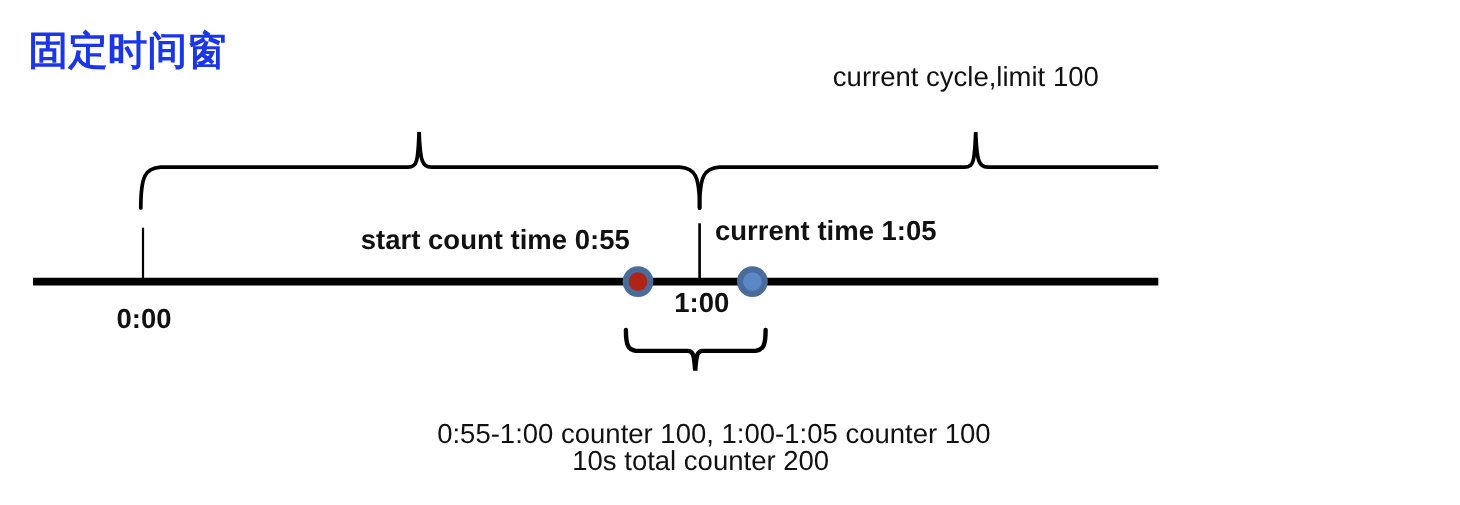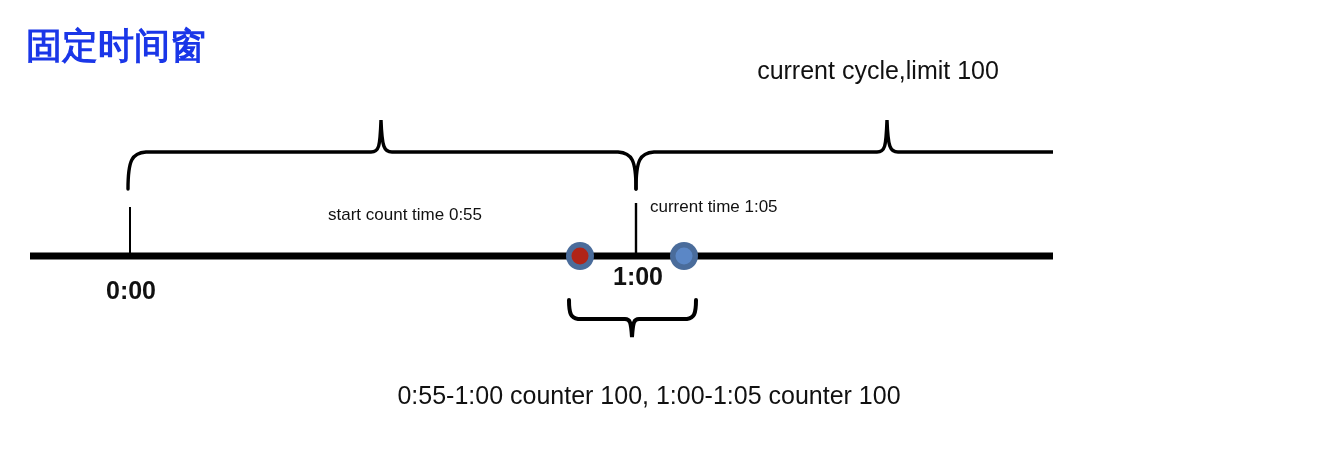--- a/index.html
+++ b/index.html
@@ -37,22 +37,22 @@
     color: #1a36e8;
     font-size: 36px;
     font-weight: 700;
     letter-spacing: 0px;
   }
   .label-lg {
     font-size: 25px;
     font-weight: 400;
   }
   .label-md {
-    font-size: 17px;
-    font-weight: 400;
+    font-size: 25px;
+    font-weight: 700;
   }
   .tick-label {
     font-size: 25px;
     font-weight: 400;
   }
   .bottom-line {
     font-size: 25px;
     font-weight: 400;
   }
   .center-anchor {
@@ -115,14 +115,15 @@
   <div class="txt label-md" style="left:650px; top:198px;">current time 1:05</div>
 
   <div class="txt tick-label center-anchor" style="left:131px; top:278px;font-weight:bold;">0:00</div>
 
   <div class="txt tick-label center-anchor" style="left:638px; top:264px;font-weight:bold;">1:00</div>
 
   <div class="txt tick-label center-anchor" style="left:1143px; top:264px;">11:00</div>
 
   <div class="txt bottom-line center-anchor" style="left:649px; top:362px;margin-top:21px;">0:55-1:00 counter 100, 1:00-1:05 counter 100</div>
 
+  <div class="txt bottom-line center-anchor" style="left:637px; top:407px;">10s total counter 200</div>
 
 </div>
 
 </body></html>

